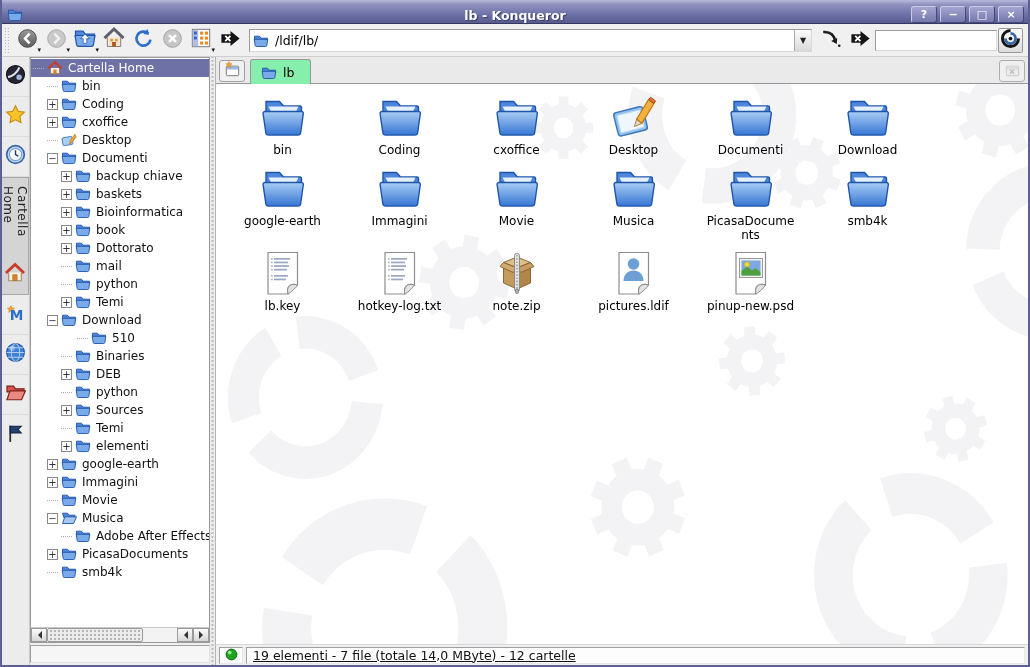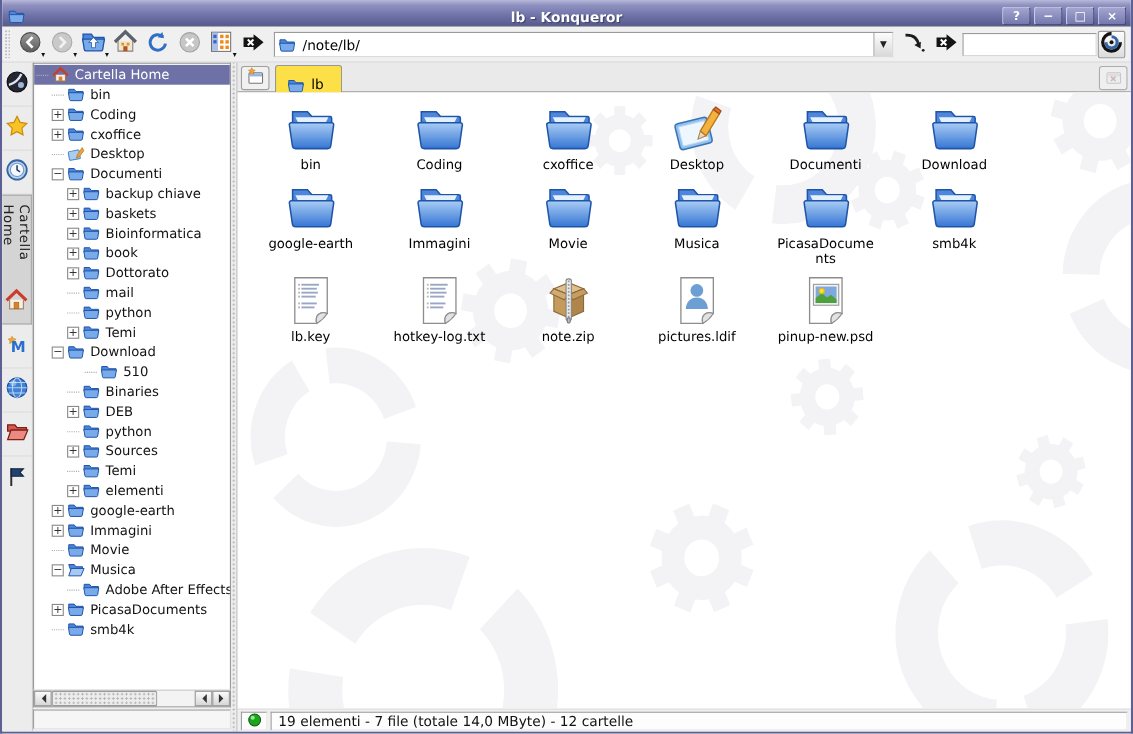--- a/index.html
+++ b/index.html
@@ -87,43 +87,43 @@
   .splitter { width:5px; flex:0 0 5px; background:#ececec;
     background-image:radial-gradient(#bdbdbd 1px, transparent 1px); background-size:4px 4px;
     background-position:center; }
 
   
   .content { flex:1; display:flex; flex-direction:column; min-width:0; border-left:1px solid #b5b5b5;}
   .tabbar { flex:0 0 27px; height:27px; background:#eaeaea; display:flex; align-items:flex-end;
     padding:2px 3px 0 3px; border-bottom:1px solid #979797; }
   .newtab, .closetab { width:26px; height:22px; margin-bottom:1px; background:#f1f1f1;
     border:1px solid #9f9f9f; border-radius:3px; display:flex; align-items:center; justify-content:center;}
-  .tab { height:25px; margin-left:5px; padding:0 16px 0 10px; background:#fde047;
+  .tab { height:25px; margin-left:5px; padding:0 16px 0 10px; background:#86efac;
     border:1px solid #979797; border-bottom:none; border-radius:3px 3px 0 0;
-    display:flex; align-items:flex-end; gap:6px; font-size:12.5px; position:relative; top:1px; }
+    display:flex; align-items:center; gap:6px; font-size:12.5px; position:relative; top:1px; }
   .tab .ti { width:16px; height:14px; display:flex; }
   .closetab { margin-left:auto; opacity:.8; }
 
   .iconview { flex:1; background:#fff; position:relative; overflow:hidden; }
   .watermark { position:absolute; inset:0; }
   .files-grid { position:relative; z-index:1; display:grid; grid-template-columns:repeat(6,117px);
     padding:9px 0 0 8px; row-gap:7px; justify-items:center; align-content:start; }
   .file { width:112px; display:flex; flex-direction:column; align-items:center; }
   .ficon { width:48px; height:48px; }
   .flabel { margin-top:3px; font-size:12px; color:#000; text-align:center; line-height:1.12;
     max-width:94px; overflow-wrap:anywhere; }
 
   .statusbar { flex:0 0 21px; height:21px; background:#efefef; display:flex; align-items:center;
     gap:3px; padding:1px 3px; border-top:1px solid #d8d8d8;}
   .ledbox { width:24px; height:17px; background:#fcfcfc; border:1px solid #9f9f9f;
     border-bottom-color:#e8e8e8; border-right-color:#e8e8e8;
     display:flex; align-items:center; justify-content:center; }
   .status-field { flex:1; height:17px; background:#fdfdfd; border:1px solid #9f9f9f;
     border-bottom-color:#e8e8e8; border-right-color:#e8e8e8;
-    font-size:12.5px; color:#111; padding-left:6px; display:flex; align-items:center; }
+    font-size:12.5px; color:#111; padding-left:6px; display:flex; align-items:center;text-decoration:underline; }
 </style>
 </head>
 <body>
 
 <div class="window">
 
   <div class="titlebar">
     <span class="win-icon">
         <svg viewBox="0 0 16 16" width="16" height="16">
           <path d="M1.5 3.2h5l1.5 2h6.5v2.3h-13z" fill="#4d86da" stroke="#1f55a8" stroke-width=".9"></path>
@@ -214,21 +214,21 @@
             <path d="M6.5 9.3l5.4 5.4M11.9 9.3l-5.4 5.4" stroke="#fff" stroke-width="1.9"></path>
           </svg></span>
       </span>
     <span class="addressbar">
       <span class="aicon">
           <svg viewBox="0 0 16 16" width="16" height="16">
             <path d="M1.5 3.2h5l1.5 2h6.5v2.3h-13z" fill="#4d86da" stroke="#1f55a8" stroke-width=".9"></path>
             <path d="M1.2 6.3h13.6l-1 6.2a1.2 1.2 0 0 1-1.2 1H3.4a1.2 1.2 0 0 1-1.2-1z" fill="#79aaea" stroke="#1f55a8" stroke-width=".9"></path>
           </svg>
         </span>
-      <span>/note/lb/</span>
+      <span>/ldif/lb/</span>
       <span class="addr-dd">▼</span>
     </span>
     <span class="tbtn">
         <span><svg viewBox="0 0 24 24" width="22" height="22">
             <path d="M3.5 5.5c8-.5 12 3.5 13 10" fill="none" stroke="#1c1c1c" stroke-width="2.8"></path>
             <path d="M12.2 15.2l6.2 3.4.3-6.6z" fill="#1c1c1c"></path>
             <circle cx="21" cy="20.5" r="1.4" fill="#1c1c1c"></circle>
           </svg></span>
       </span>
     <span class="tbtn">

